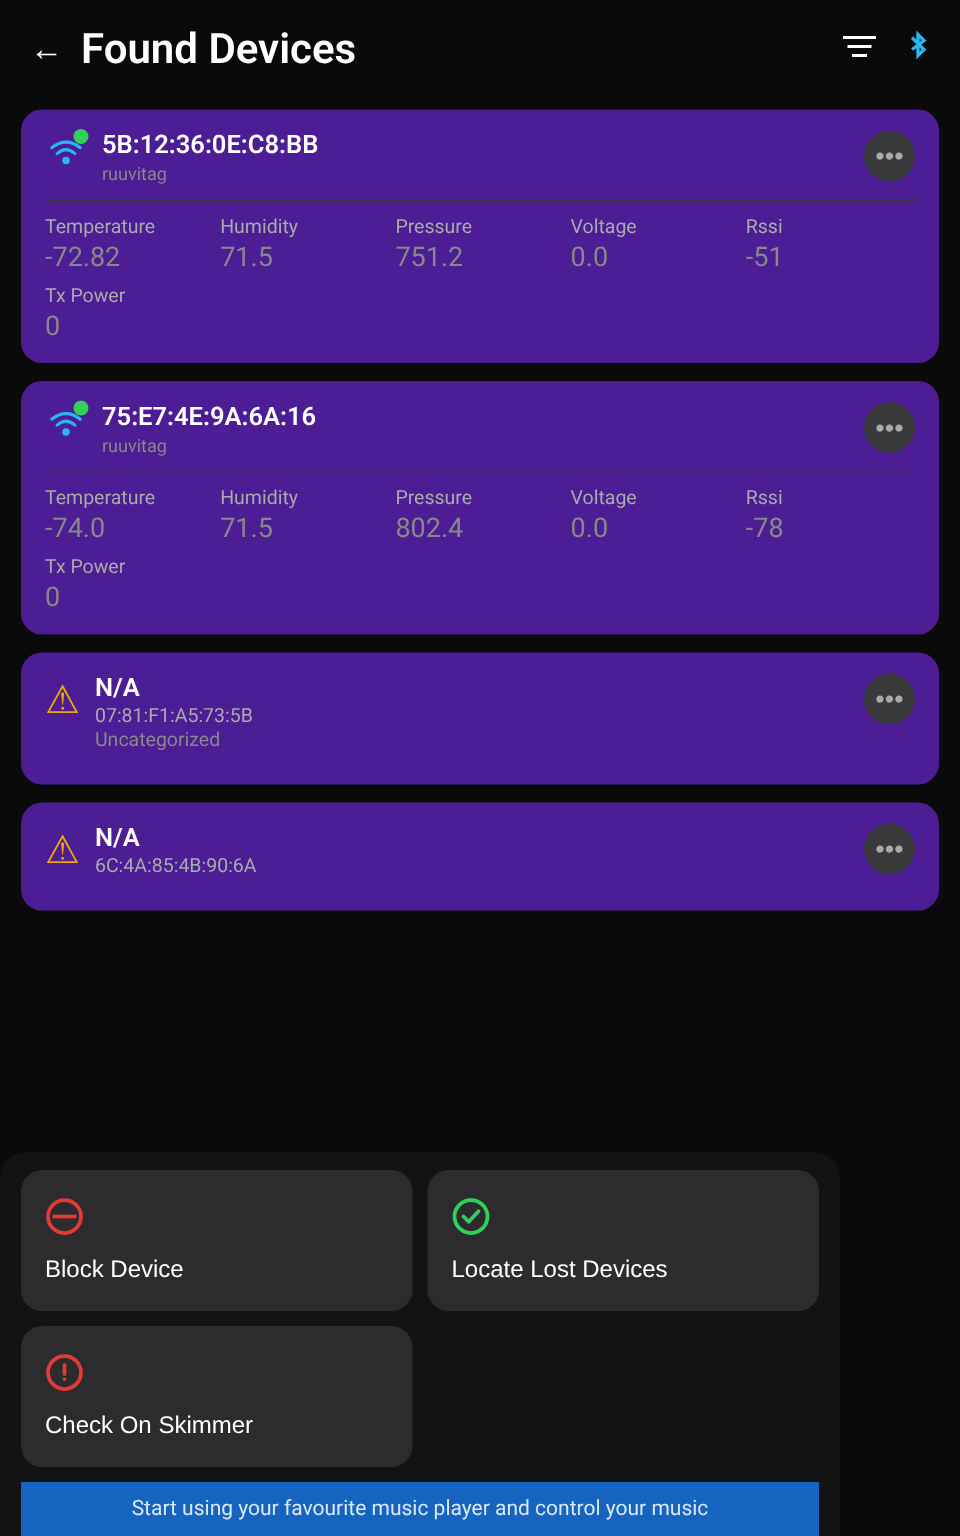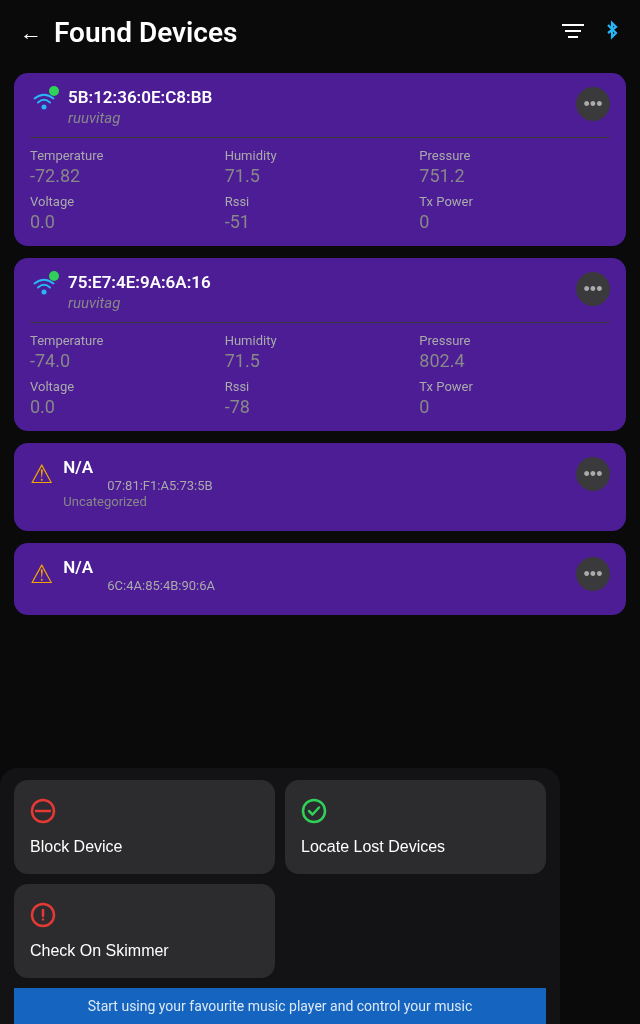--- a/index.html
+++ b/index.html
@@ -84,24 +84,23 @@
       flex-direction: column;
     }
 
     .device-mac {
       font-size: 17px;
       font-weight: 600;
       color: #fff;
     }
 
     .device-type {
-      font-size: 15px;
+      font-size: 12px;
       color: #888;
       margin-top: 2px;
-      font-style: italic;
     }
 
     .status-dot-green {
       width: 10px;
       height: 10px;
       background: #30d158;
       border-radius: 50%;
       position: absolute;
       top: -1px;
       right: -1px;
@@ -127,21 +126,21 @@
     }
 
     .divider {
       height: 1px;
       background: #3a3a3c;
       margin: 10px 0;
     }
 
     .stats-grid {
       display: grid;
-      grid-template-columns: 1fr 1fr 1fr;
+      grid-template-columns: 1fr 1fr 1fr 1fr 1fr;
       gap: 8px 4px;
     }
 
     .stat-label {
       font-size: 13px;
       color: #aaa;
       margin-bottom: 2px;
     }
 
     .stat-value {
@@ -153,21 +152,20 @@
     .warning-icon {
       font-size: 26px;
       color: #f0a500;
       margin-top: 2px;
     }
 
     .device-sub-mac {
       font-size: 13px;
       color: #aaa;
       margin-top: 1px;
-      margin-left: 44px;
     }
 
     .device-category {
       font-size: 13px;
       color: #888;
       margin-top: 1px;
     }
 
     
     .action-overlay {

